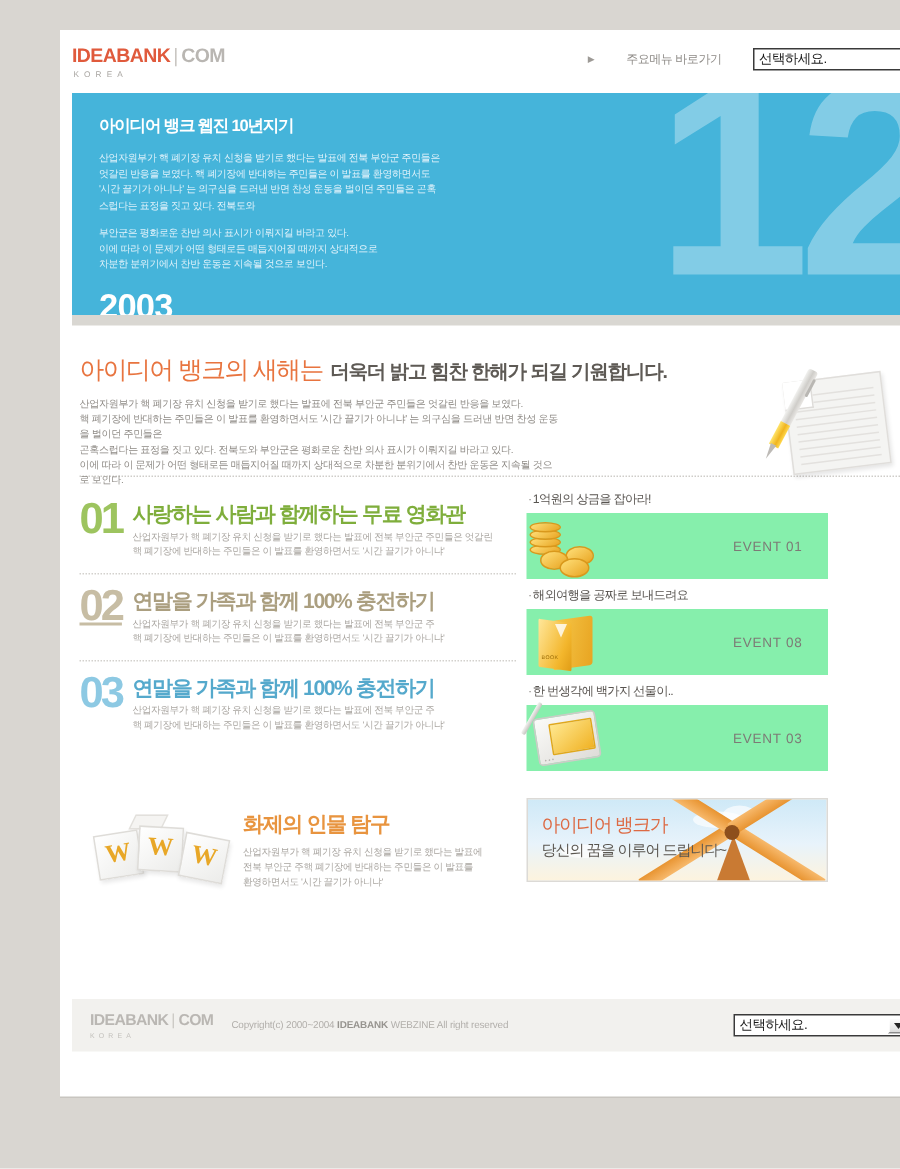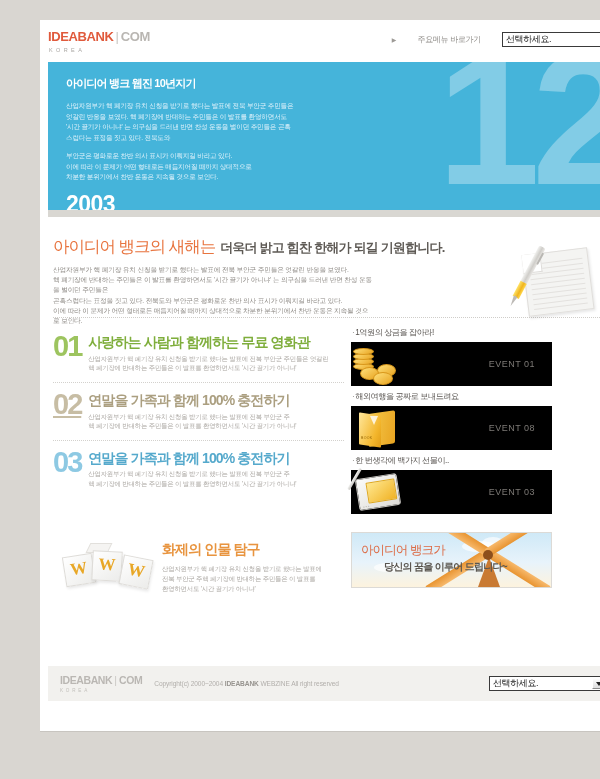--- a/index.html
+++ b/index.html
@@ -336,21 +336,21 @@
   .event-label {
     font-size: 8.2px;
     color: #585450;
     letter-spacing: -0.5px;
     margin-bottom: 4px;
     padding-left: 1px;
   }
   .event-label .bullet { color: #8d8a86; margin-right: 1px; }
   .event-card {
     height: 44px;
-    background: #000000;
+    background: #86efac;
     position: relative;
     display: flex;
     align-items: center;
   }
   .event-card-name {
     position: absolute;
     right: 17px;
     font-size: 9px;
     color: #7d7a76;
     letter-spacing: 0.5px;
@@ -507,25 +507,24 @@
   }
   .promo-l1 {
     font-size: 12.5px;
     font-weight: normal;
     color: #dd6a44;
     letter-spacing: -0.9px;
     line-height: 1.1;
   }
   .promo-l2 {
     font-size: 10px;
-    font-weight: bold;
+    font-weight: normal;
     color: #5a5650;
     letter-spacing: -0.7px;
     margin-top: 2px;
-    margin-left: 23px;
   }
   .windmill {
     position: absolute;
     right: 22px; bottom: 0;
     width: 78px; height: 56px;
     z-index: 1;
   }
   .mill-tower {
     position: absolute;
     left: 27px; bottom: 0;

